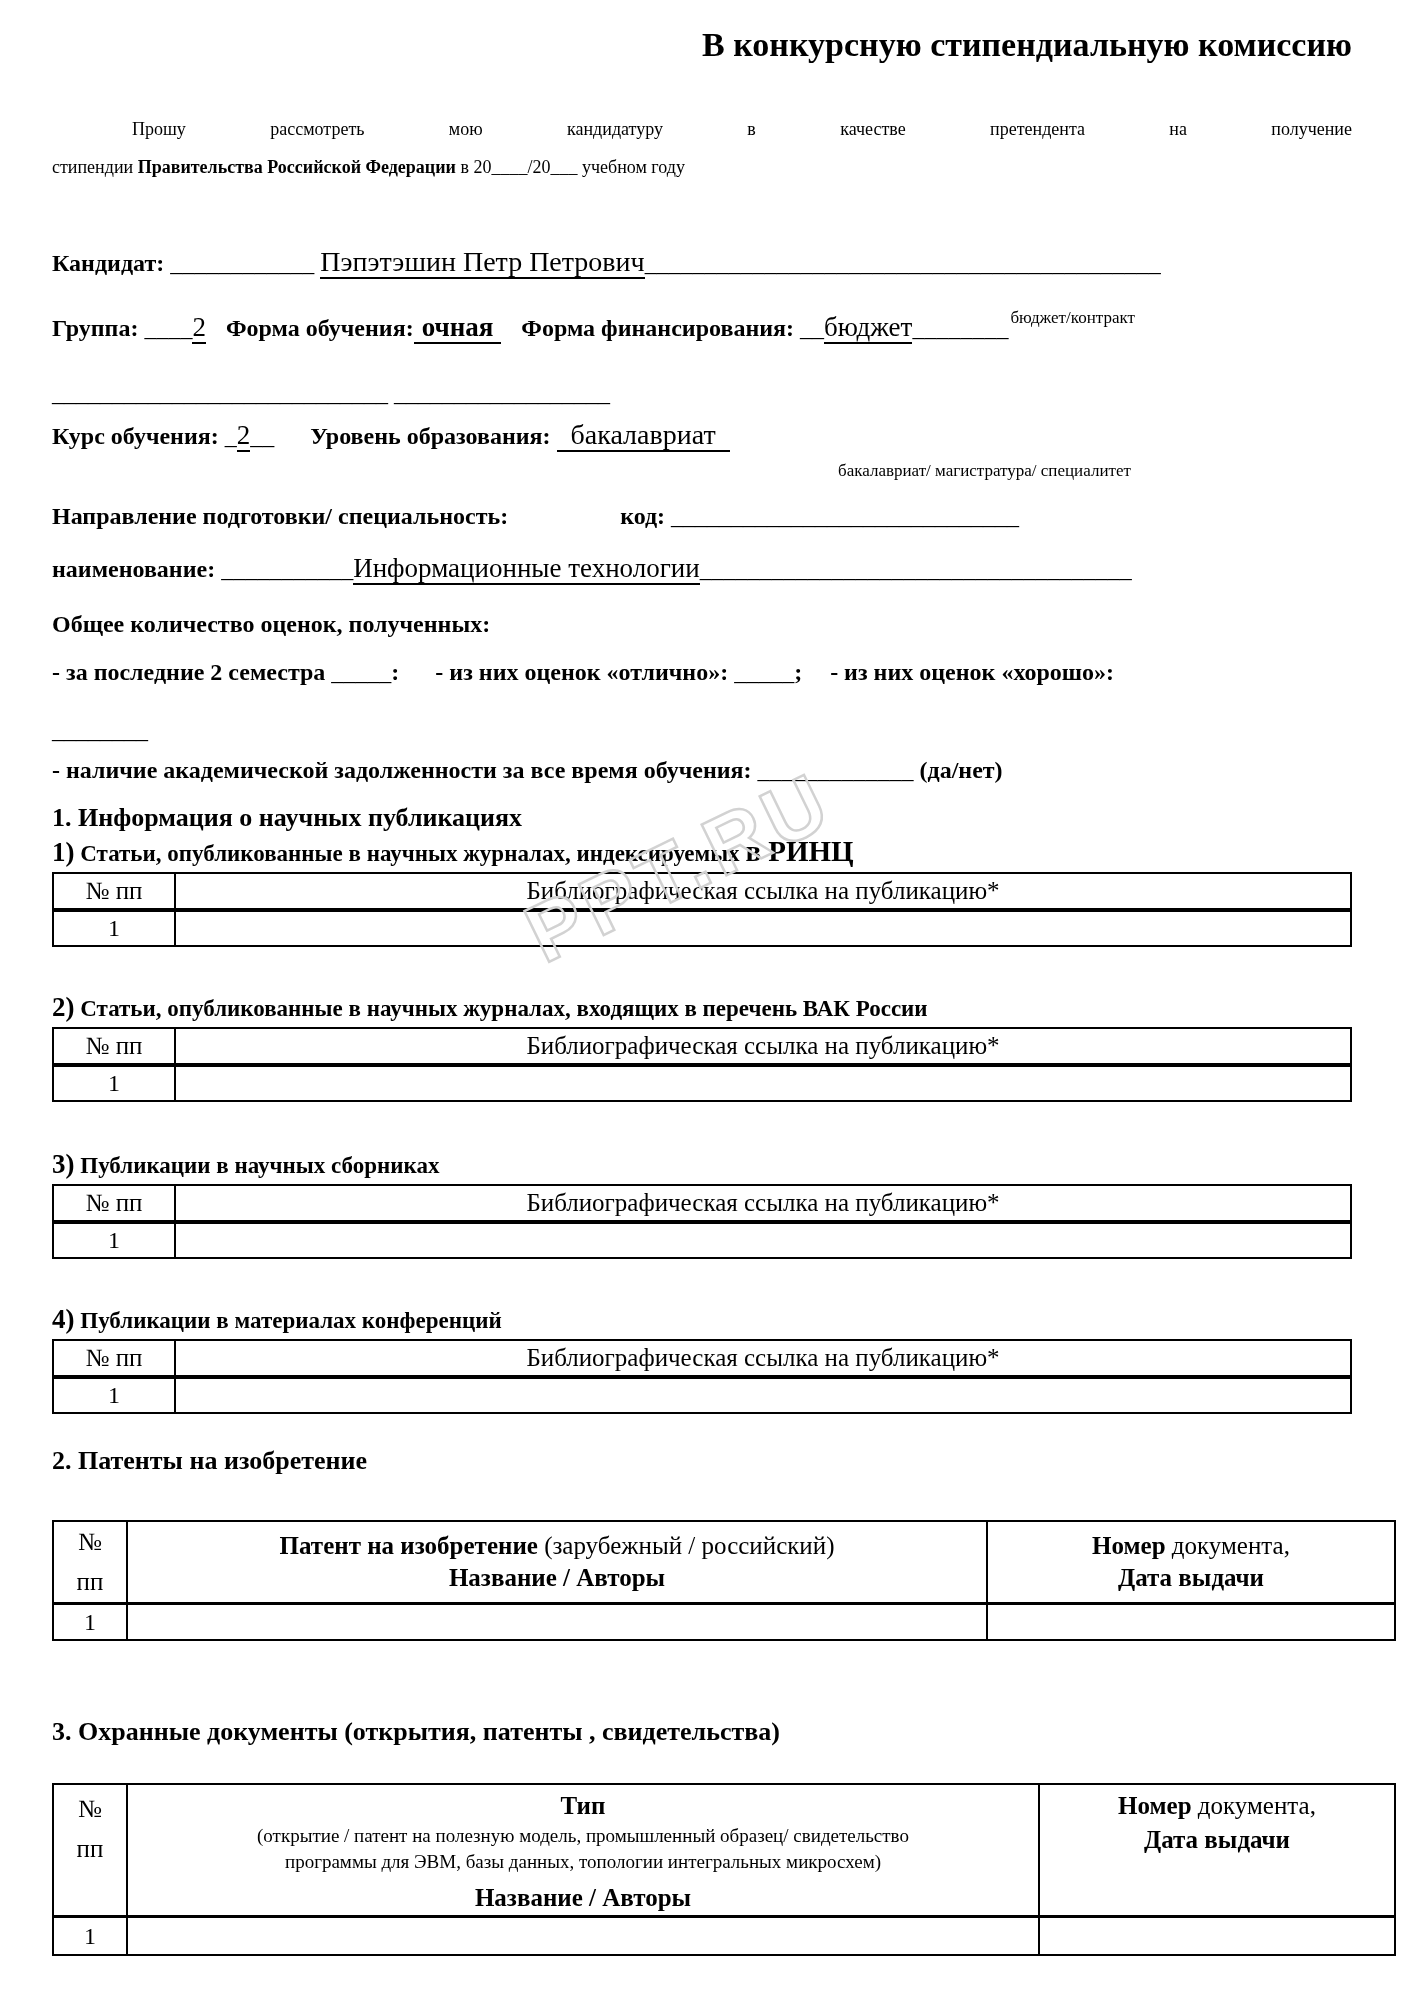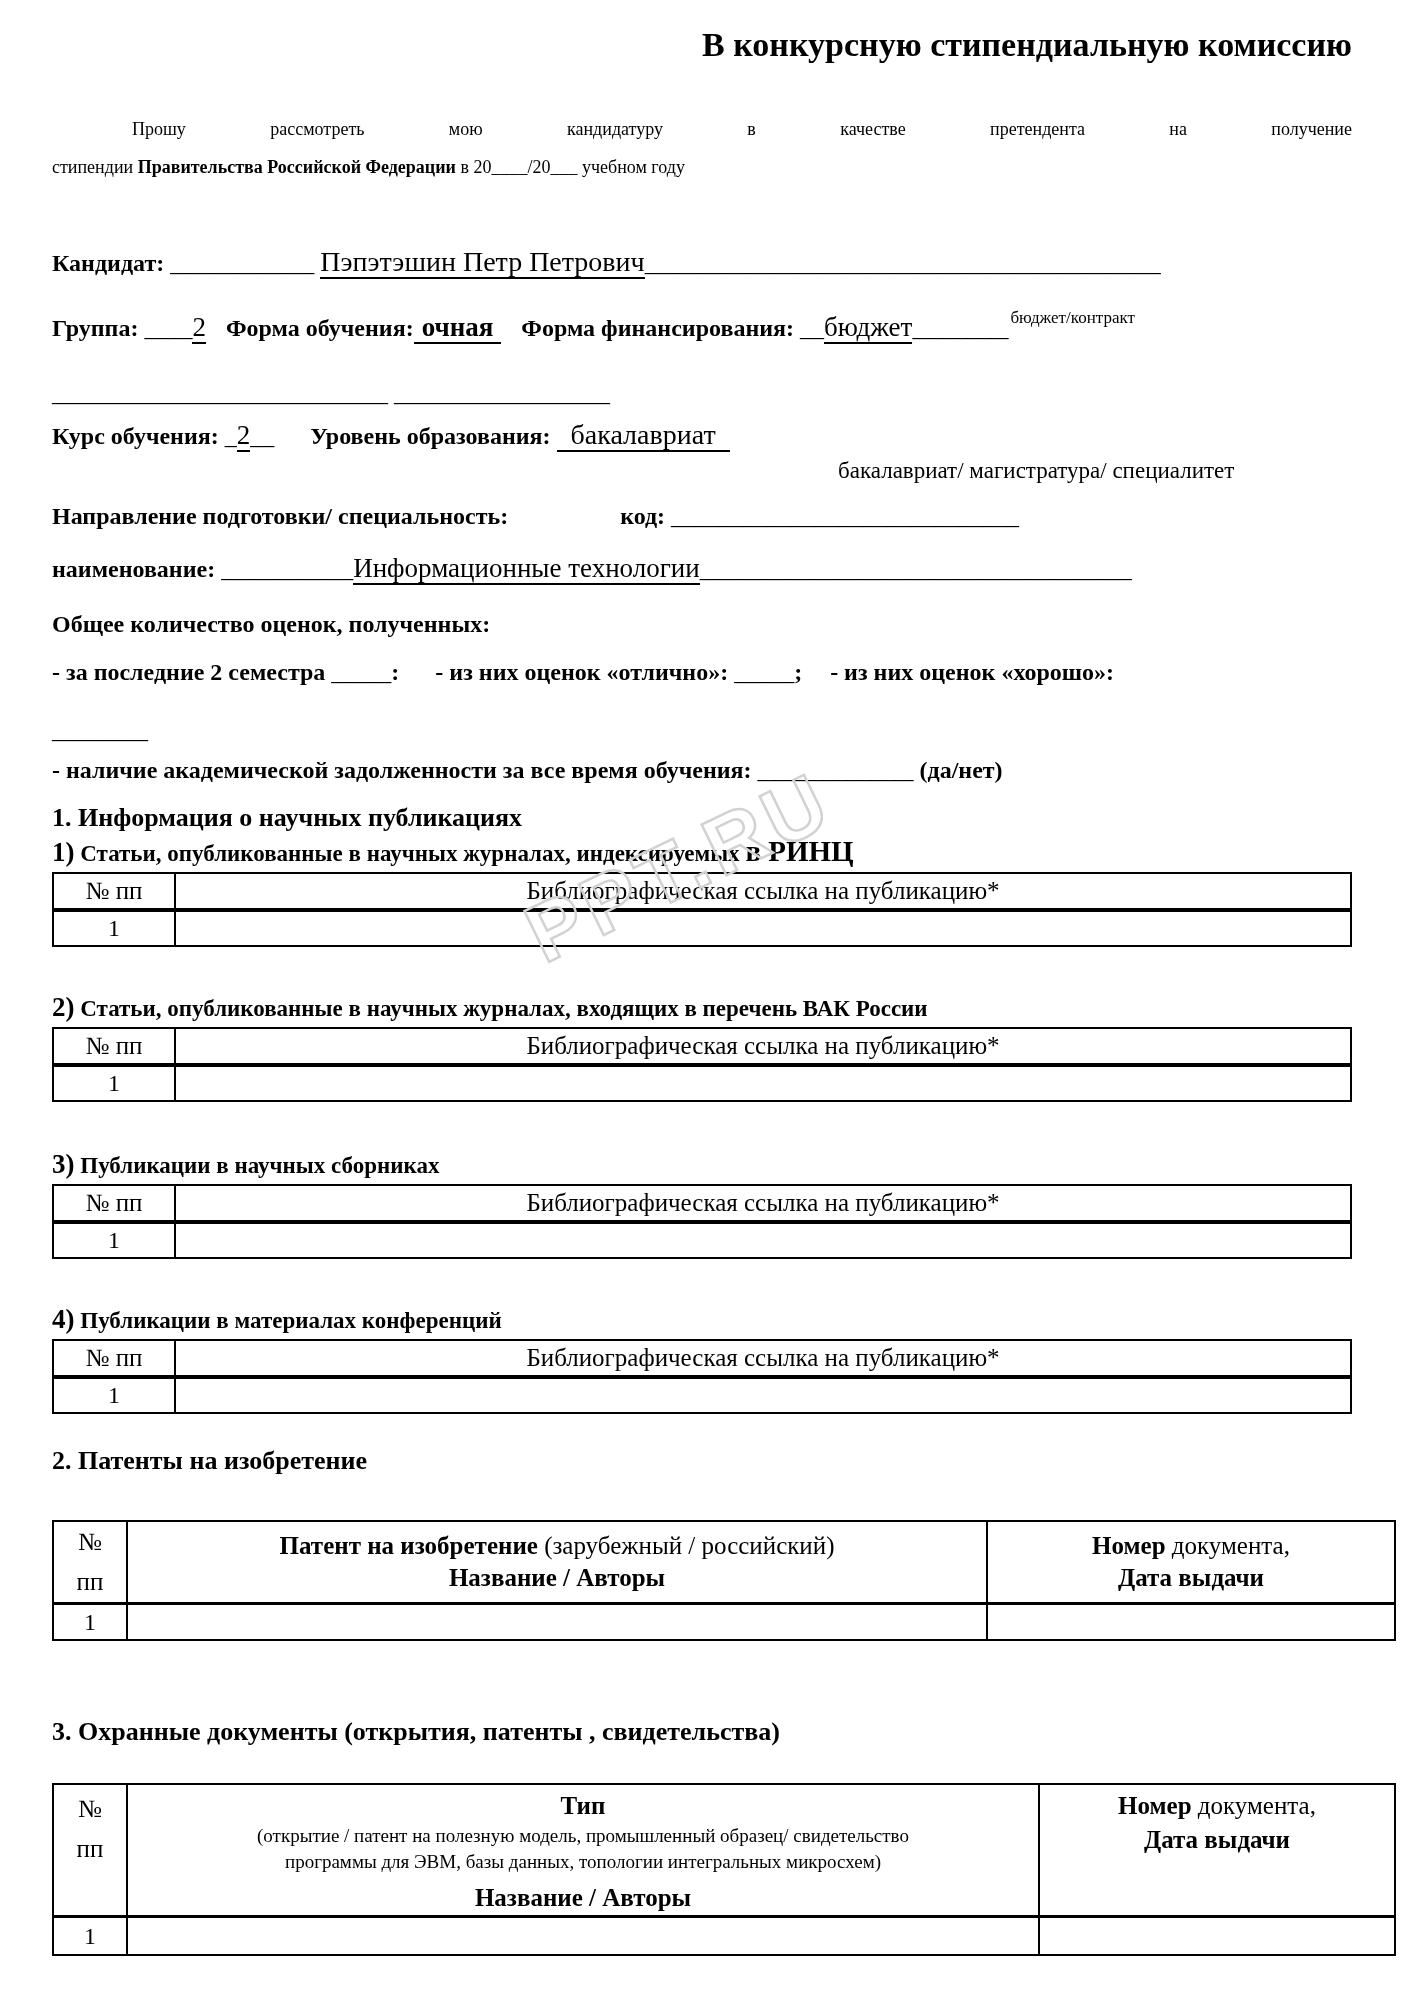--- a/index.html
+++ b/index.html
@@ -26,21 +26,21 @@
   .fill{border-bottom:2px solid #000;}
   .val{font-size:27px;}
   .val-name{font-size:28px;}
   .f-candidate{margin-top:56px;line-height:40px;}
   .f-group{margin-top:24px;line-height:40px;}
   .f-email{margin-top:18px;}
   .lbl-mob{margin-left:26px;}
   .f-phone2{margin-top:24px;}
   .f-course{margin-top:4px;line-height:40px;}
   .lbl-level{margin-left:30px;}
-  .hint-line{margin-top:4px;font-size:23px;line-height:22px;padding-left:786px;}
+  .hint-line{margin-top:4px;font-size:17px;line-height:22px;padding-left:786px;}
   .sup-hint{font-size:17px;position:relative;top:-13px;margin-left:2px;}
   .f-direction{margin-top:16px;}
   .lbl-code{margin-left:106px;}
   .f-name{margin-top:14px;line-height:40px;}
   .f-total{margin-top:18px;line-height:34px;}
   .f-grades{margin-top:14px;line-height:34px;}
   .seg2{margin-left:30px;}
   .seg3{margin-left:22px;}
   .f-cont2{margin-top:24px;line-height:34px;}
   .f-debt{margin-top:6px;line-height:34px;}

